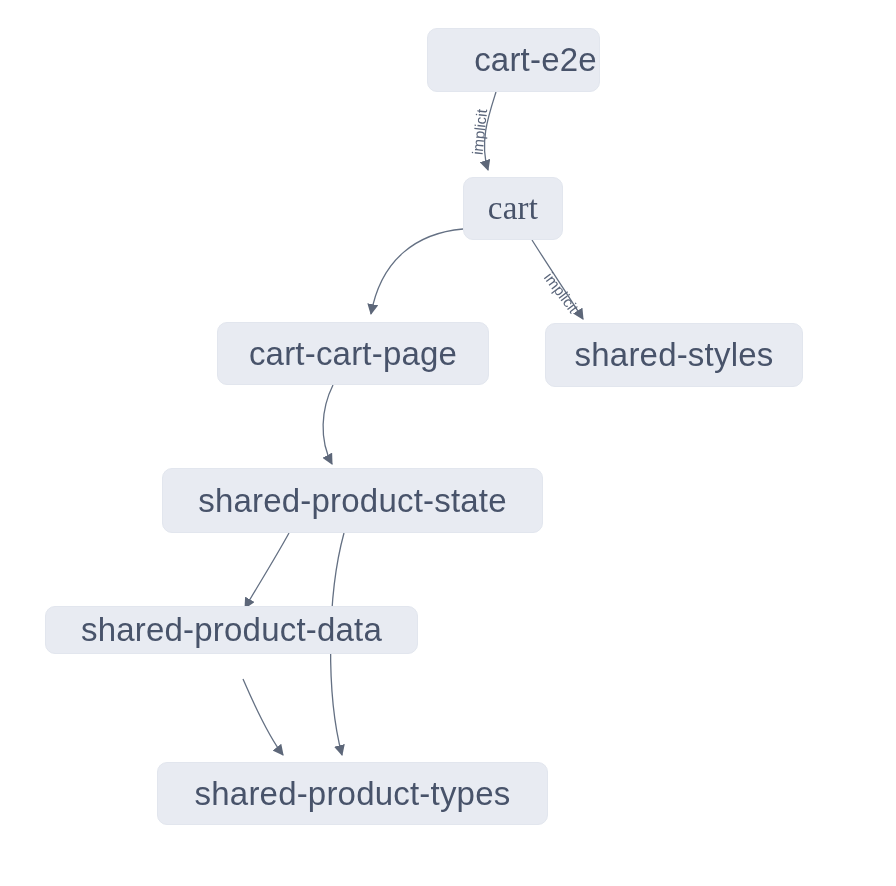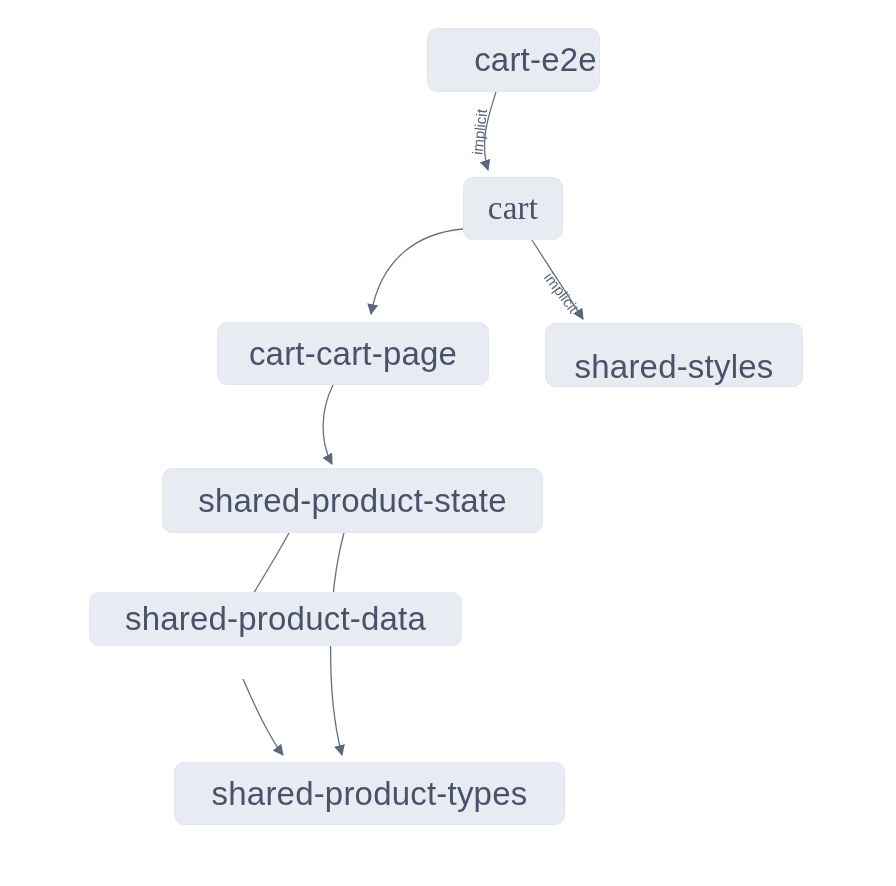--- a/index.html
+++ b/index.html
@@ -89,29 +89,29 @@
   </div>
 
   <div class="node" style="left:463px; top:177px; width:100px; height:63px;font-family:Liberation Serif, serif;">
     <span class="node-label">cart</span>
   </div>
 
   <div class="node" style="left:217px; top:322px; width:272px; height:63px;justify-content:center;">
     <span class="node-label">cart-cart-page</span>
   </div>
 
-  <div class="node" style="left:545px; top:323px; width:258px; height:64px;align-items:flex-end;">
+  <div class="node" style="left:545px; top:323px; width:258px; height:64px;">
     <span class="node-label">shared-styles</span>
   </div>
 
   <div class="node" style="left:162px; top:468px; width:381px; height:65px;justify-content:center;">
     <span class="node-label">shared-product-state</span>
   </div>
 
-  <div class="node" style="left:45px; top:592px; width:373px; height:54px;margin-left:44px;">
+  <div class="node" style="left:45px; top:606px; width:373px; height:48px;">
     <span class="node-label">shared-product-data</span>
   </div>
 
-  <div class="node" style="left:174px; top:762px; width:391px; height:63px;">
+  <div class="node" style="left:157px; top:762px; width:391px; height:63px;">
     <span class="node-label">shared-product-types</span>
   </div>
 
 </div>
 
 </body></html>

